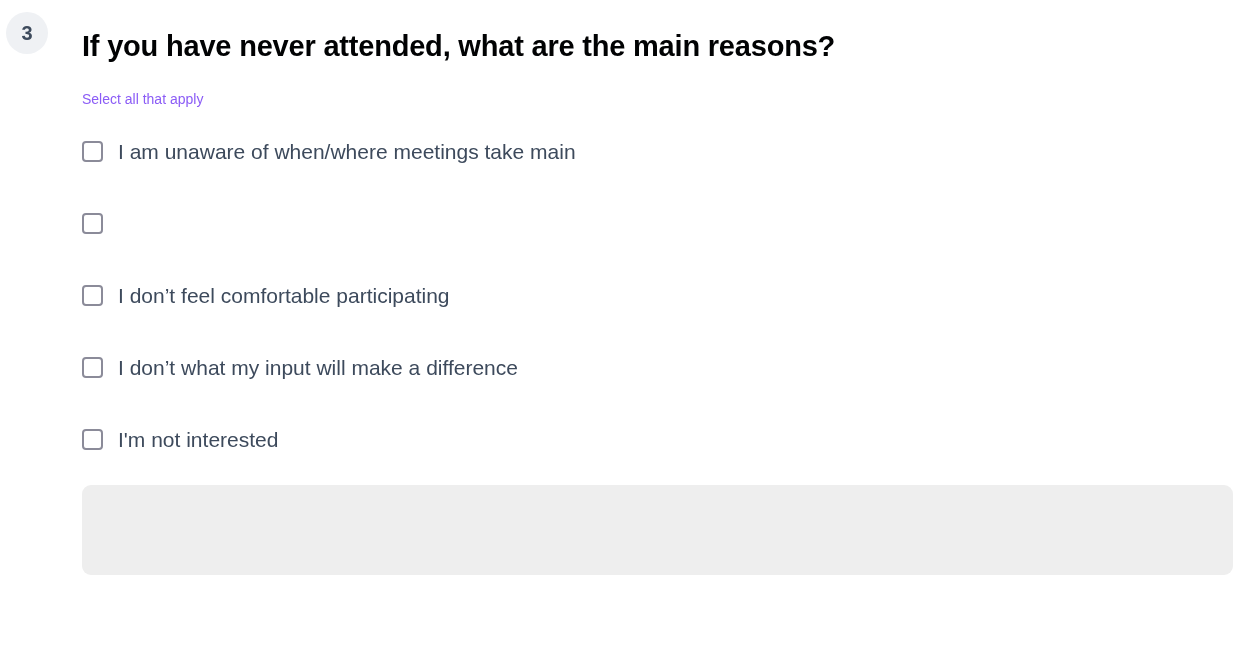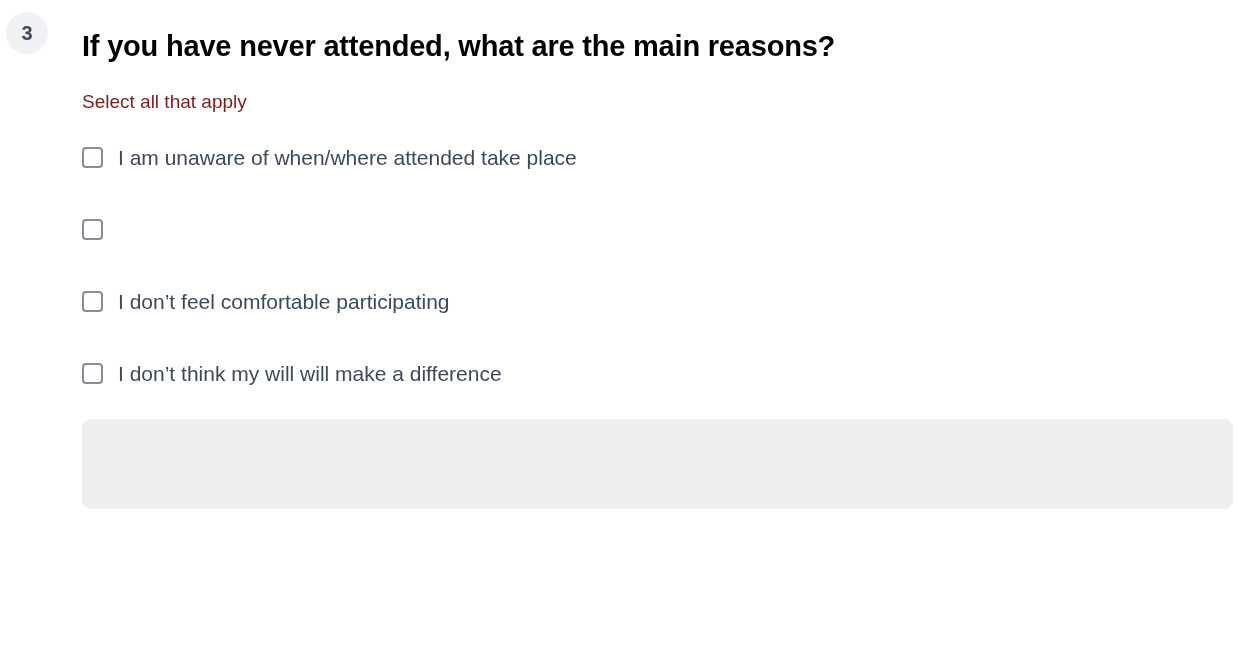--- a/index.html
+++ b/index.html
@@ -54,23 +54,23 @@
     font-size: 29px;
     font-weight: 700;
     color: #010203;
     letter-spacing: -0.2px;
     line-height: 1.2;
   }
 
   .helper-text {
     margin: 0;
     padding-top: 27px;
-    font-size: 19px;
+    font-size: 14px;
     font-weight: 400;
-    color: #7f1d1d;
+    color: #8b5cf6;
     line-height: 1.2;
   }
 
   .options {
     margin: 0;
     padding: 0;
     list-style: none;
     padding-top: 33px;
   }
 
@@ -128,37 +128,41 @@
   <div class="content">
 
     <h1 class="question-title">If you have never attended, what are the main reasons?</h1>
 
     <p class="helper-text">Select all that apply</p>
 
     <ul class="options">
 
       <li class="option-row">
         <span class="checkbox"></span>
-        <span class="option-label">I am unaware of when/where attended take place</span>
+        <span class="option-label">I am unaware of when/where meetings take main</span>
       </li>
 
       <li class="option-row">
         <span class="checkbox"></span>
       </li>
 
       <li class="option-row">
         <span class="checkbox"></span>
         <span class="option-label">I don’t feel comfortable participating</span>
       </li>
 
       <li class="option-row">
         <span class="checkbox"></span>
-        <span class="option-label">I don’t think my will will make a difference</span>
+        <span class="option-label">I don’t what my input will make a difference</span>
       </li>
 
+      <li class="option-row">
+        <span class="checkbox"></span>
+        <span class="option-label">I'm not interested</span>
+      </li>
 
 
     </ul>
 
     <textarea class="other-input" placeholder="" style=""></textarea>
 
   </div>
 </div>
 
 </body></html>

